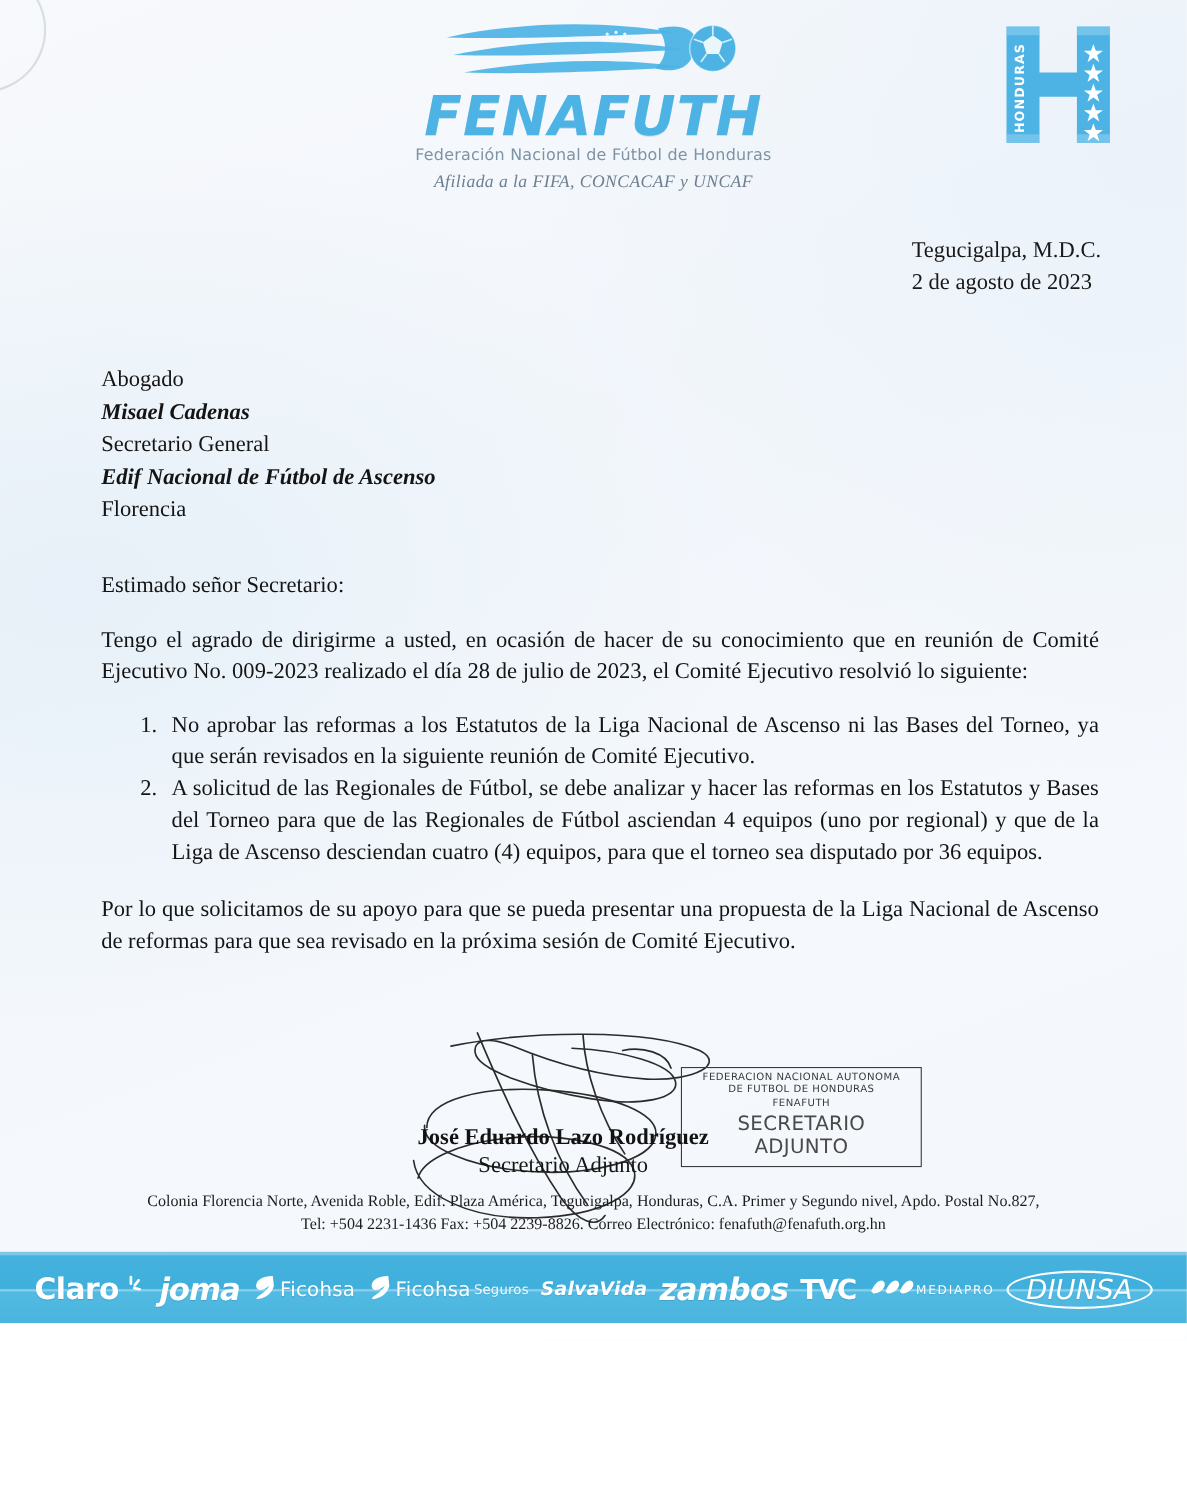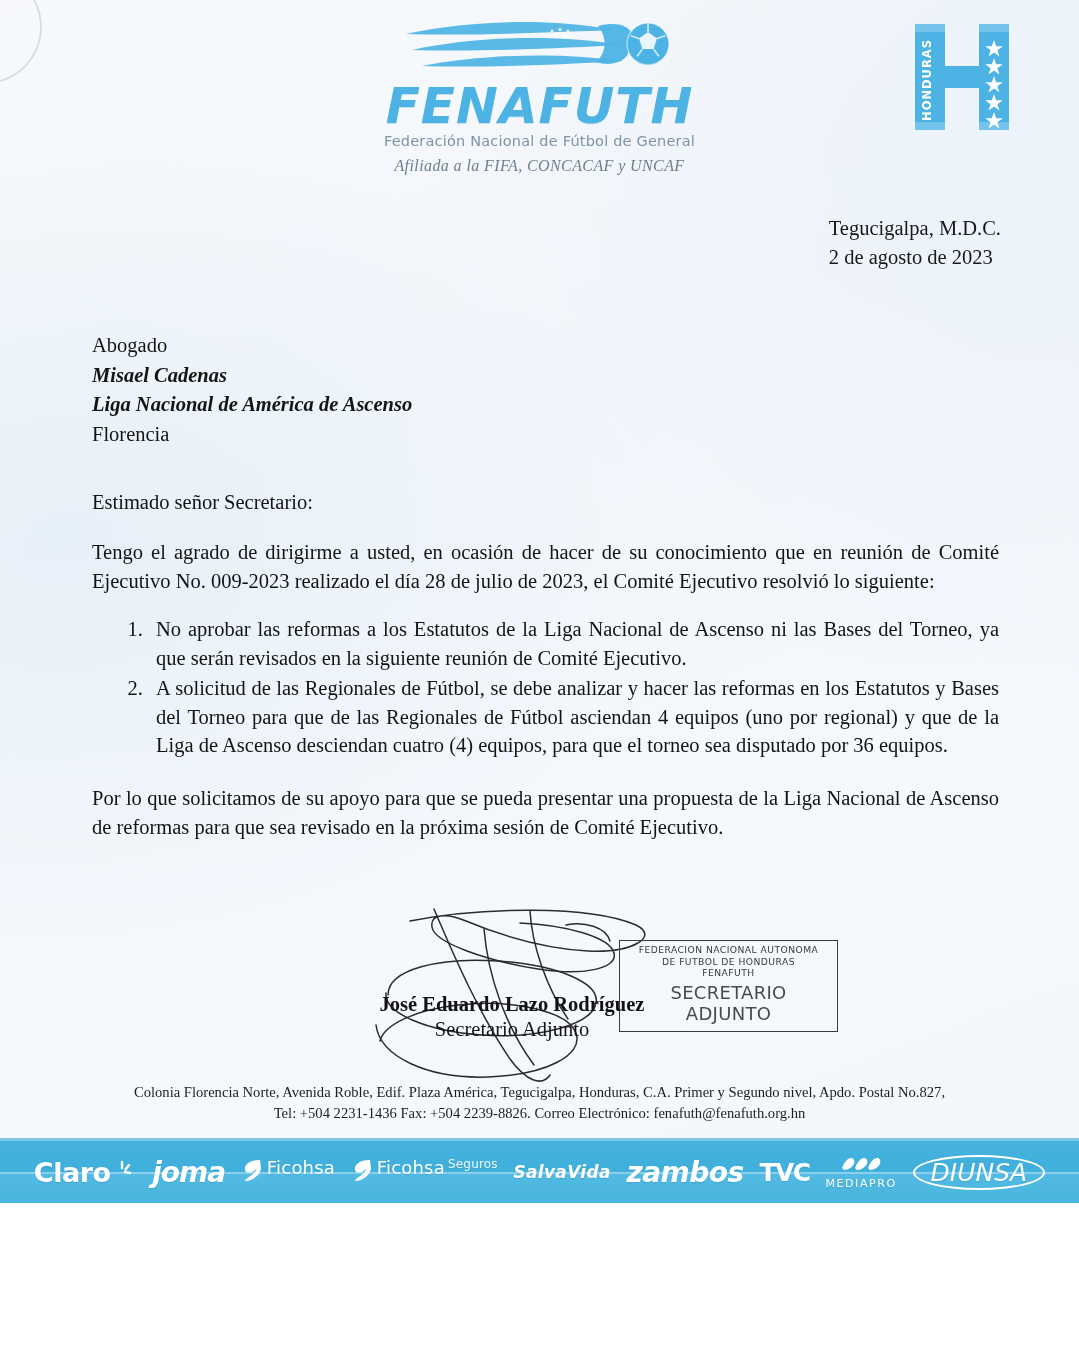--- a/index.html
+++ b/index.html
@@ -257,21 +257,21 @@
     left: 0; right: 0;
     top: 50%;
     height: 2px;
     background: rgba(255,255,255,.33);
   }
   .sp {
     color: #ffffff;
     font-family: "DejaVu Sans", sans-serif;
     white-space: nowrap;
     display: flex;
-    align-items: flex-start;
+    align-items: center;
     position: relative;
     z-index: 2;
     text-shadow: 0 1px 1px rgba(40,120,160,.3);
   }
   .sp-claro { font-size: 27px; font-weight: bold; letter-spacing: -.5px; }
   .sp-joma  { font-size: 28px; font-weight: bold; font-style: italic; letter-spacing: -1px; }
   .sp-ficohsa { font-size: 18px; letter-spacing: .2px; }
   .sp-ficohsa2 { font-size: 18px; letter-spacing: .2px; }
   .sp-ficohsa2 .seg { font-size: 12px; padding-left: 3px; opacity: .92; }
   .sp-salva { font-size: 17px; font-weight: bold; font-style: italic; letter-spacing: .3px; }
@@ -322,21 +322,21 @@
           <g fill="#ffffff" opacity=".9">
             <circle cx="152" cy="17" r="1.5"></circle>
               <circle cx="160" cy="15.5" r="1.5"></circle>
             <circle cx="168" cy="17" r="1.5"></circle>
               <circle cx="156" cy="21" r="1.5"></circle>
             <circle cx="164" cy="21" r="1.5"></circle>
           </g>
         </svg>
       </div>
       <div class="wordmark">FENAFUTH</div>
-      <div class="subwordmark">Federación Nacional de Fútbol de General</div>
+      <div class="subwordmark">Federación Nacional de Fútbol de Honduras</div>
       <div class="affiliate">Afiliada a la FIFA, CONCACAF y UNCAF</div>
     </div>
 
     <div class="hond-logo">
       <svg width="110" height="118" viewBox="0 0 110 118">
         <defs>
           <clipPath id="hclip">
             <path d="M8 6 h30 v42 h34 V6 h30 v106 h-30 V70 H38 v42 H8 Z"></path>
           </clipPath>
         </defs>
@@ -361,21 +361,22 @@
     <div class="date-block">
       <div>Tegucigalpa, M.D.C.</div>
       <div>2 de agosto de 2023</div>
     </div>
 
     <div class="letter">
 
       <div class="recipient">
         <div>Abogado</div>
         <div class="bi">Misael Cadenas</div>
-        <div class="bi">Liga Nacional de América de Ascenso</div>
+        <div>Secretario General</div>
+        <div class="bi">Edif Nacional de Fútbol de Ascenso</div>
         <div>Florencia</div>
       </div>
 
       <div class="salutation">Estimado señor Secretario:</div>
 
       <p class="para">Tengo el agrado de dirigirme a usted, en ocasión de hacer de su conocimiento que en reunión de Comité Ejecutivo No. 009-2023 realizado el día 28 de julio de 2023, el Comité Ejecutivo resolvió lo siguiente:</p>
 
       <ol class="resolutions">
         <li>No aprobar las reformas a los Estatutos de la Liga Nacional de Ascenso ni las Bases del Torneo, ya que serán revisados en la siguiente reunión de Comité Ejecutivo.</li>
         <li>A solicitud de las Regionales de Fútbol, se debe analizar y hacer las reformas en los Estatutos y Bases del Torneo para que de las Regionales de Fútbol asciendan 4 equipos (uno por regional) y que de la Liga de Ascenso desciendan cuatro (4) equipos, para que el torneo sea disputado por 36 equipos.</li>
@@ -467,21 +468,21 @@
       </div>
 
       <div class="sp sp-zambos">
         <span>zambos</span>
       </div>
 
       <div class="sp sp-tvc">
         <span>TVC</span>
       </div>
 
-      <div class="sp" style="flex-direction:column; align-items:center;">
+      <div class="sp" style="flex-direction:row; align-items:center;">
         <span class="mark" style="margin:0 0 1px 0;">
           <svg width="44" height="17" viewBox="0 0 44 17">
             <g fill="#ffffff">
               <path d="M3 13 C7 3, 13 1, 15 5 C17 9, 11 15, 5 15 Z"></path>
               <path d="M16 13 C20 3, 26 1, 28 5 C30 9, 24 15, 18 15 Z"></path>
               <path d="M29 13 C33 3, 39 1, 41 5 C43 9, 37 15, 31 15 Z"></path>
             </g>
           </svg>
         </span>
         <span class="sp-mediapro">MEDIAPRO</span>

